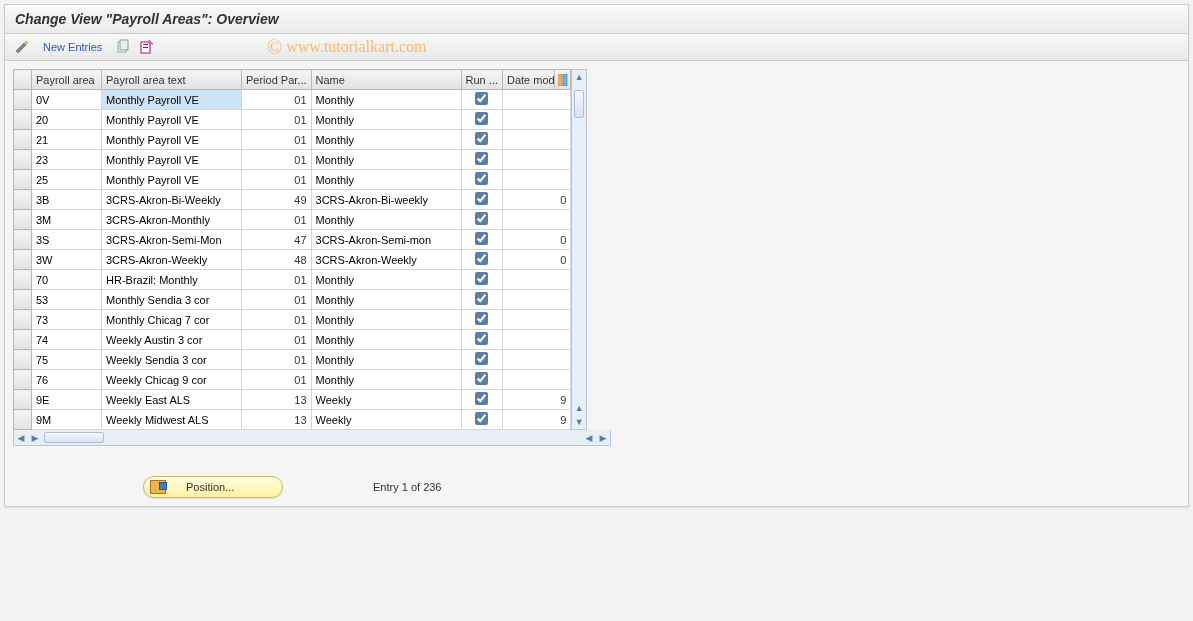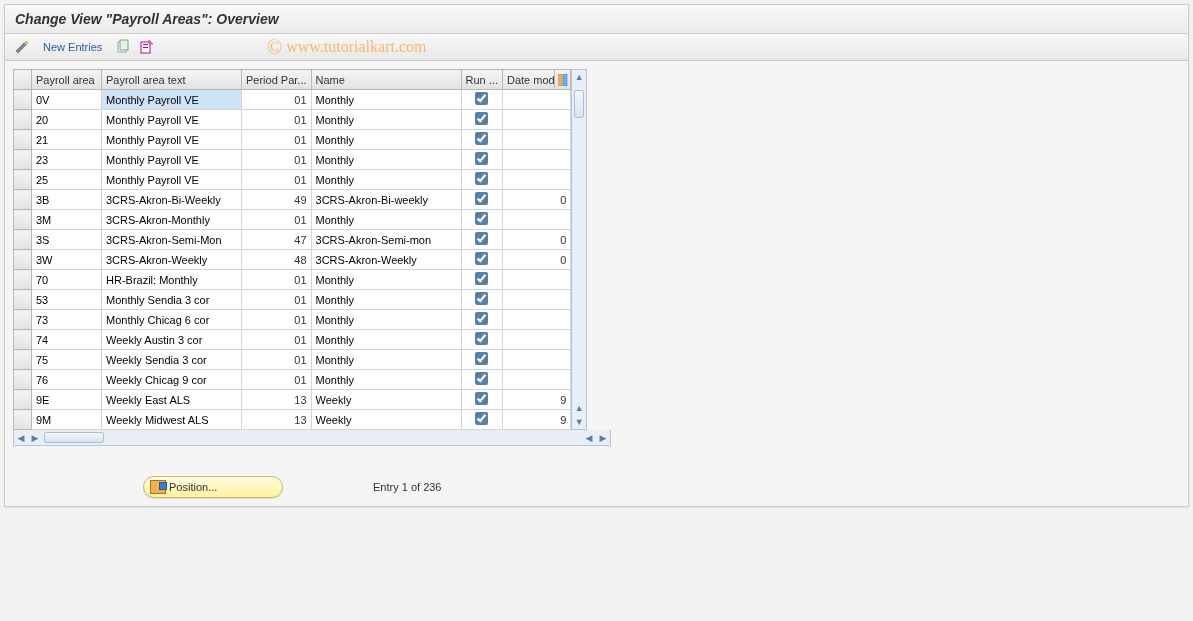--- a/index.html
+++ b/index.html
@@ -189,21 +189,21 @@
       gap: 90px;
       padding-left: 130px;
     }
     .pos-btn {
       background: linear-gradient(#fffbe0, #fff3a0);
       border: 1px solid #c9b96a;
       border-radius: 11px;
       padding: 3px 10px 3px 6px;
       display: flex;
       align-items: center;
-      gap: 3px;
+      gap: 20px;
       cursor: pointer;
       color: #333;
       box-shadow: 0 1px 1px rgba(0,0,0,0.1);
       min-width: 140px;
     }
     .pos-btn .icon {
       width: 16px; height: 14px;
       background: #f0b24a;
       border: 1px solid #a8742a;
       position: relative;
@@ -367,21 +367,21 @@
               <td class="col-area">53</td>
               <td class="col-text ">Monthly Sendia 3 cor</td>
               <td class="col-per">01</td>
               <td class="col-name">Monthly</td>
               <td class="col-run"><input type="checkbox" checked="" style=""></td>
               <td class="col-date"></td>
             </tr>
             <tr>
               <td class="rowsel"></td>
               <td class="col-area">73</td>
-              <td class="col-text ">Monthly Chicag 6 cor</td>
+              <td class="col-text ">Monthly Chicag 7 cor</td>
               <td class="col-per">01</td>
               <td class="col-name">Monthly</td>
               <td class="col-run"><input type="checkbox" checked="" style=""></td>
               <td class="col-date"></td>
             </tr>
             <tr>
               <td class="rowsel"></td>
               <td class="col-area">74</td>
               <td class="col-text ">Weekly Austin 3 cor</td>
               <td class="col-per">01</td>

